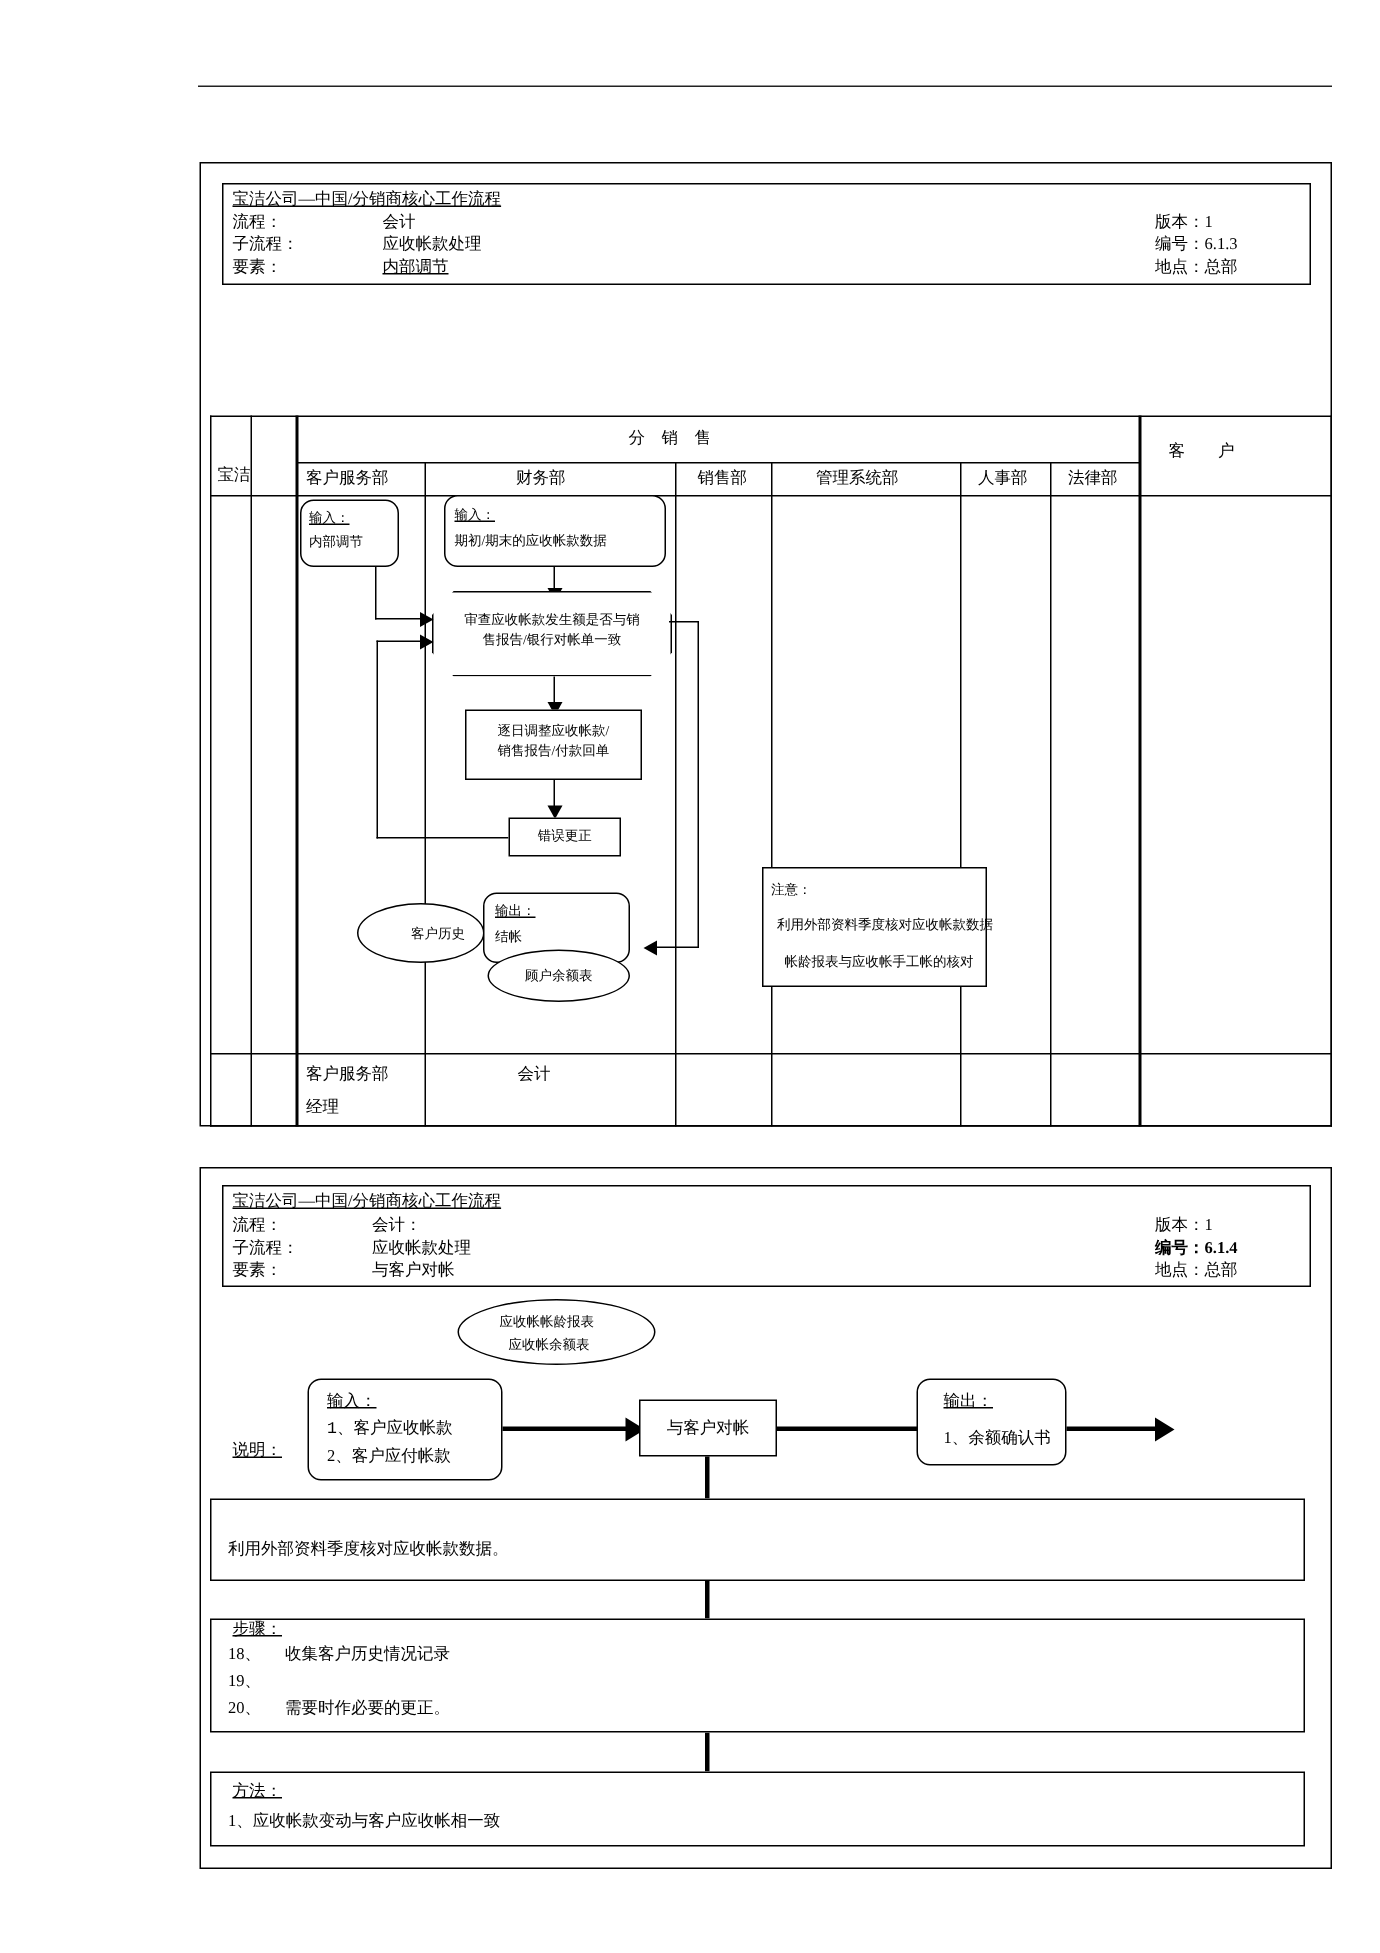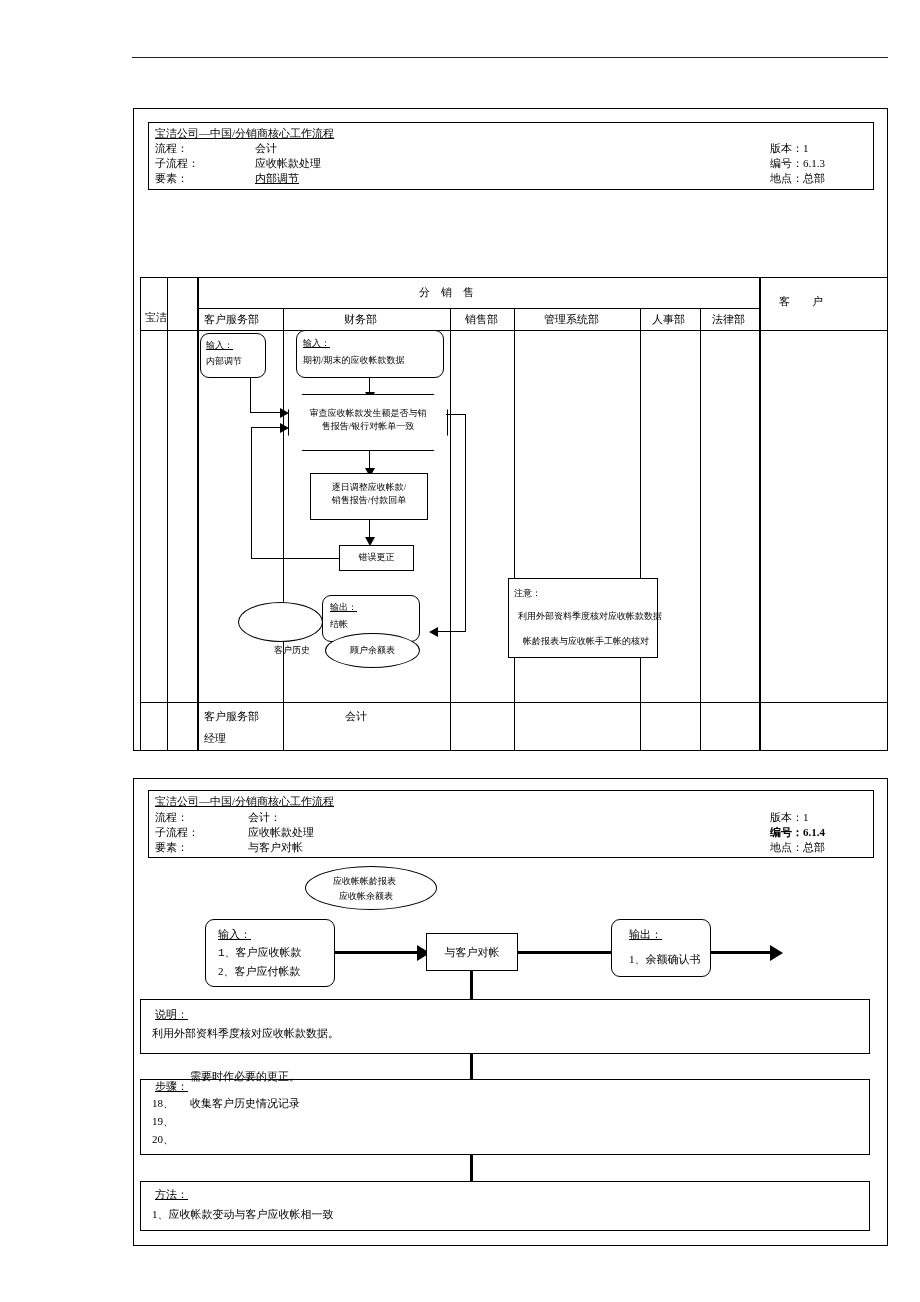--- a/index.html
+++ b/index.html
@@ -145,21 +145,21 @@
 
   <div class="rect" style="left:339px;top:545px;width:75px;height:26px;"></div>
   <div class="shp-txt f9" style="left:339px;width:75px;top:551px;">错误更正</div>
 
   <div class="ln lnh" style="left:446px;top:414px;width:20px;"></div>
   <div class="ln lnv" style="left:465px;top:414px;height:218px;"></div>
   <div class="ln lnh" style="left:437px;top:631px;width:29px;"></div>
   <div class="arw-l" style="left:429px;top:627px;"></div>
 
   <div class="ellipse" style="left:238px;top:602px;width:85px;height:40px;"></div>
-  <div class="shp-txt f9" style="left:238px;width:108px;top:644px;">客户历史</div>
+  <div class="shp-txt f9" style="left:238px;width:108px;top:616px;">客户历史</div>
 
   <div class="rrect" style="left:322px;top:595px;width:98px;height:47px;"></div>
   <div class="t f9 u" style="left:330px;top:602px;">输出：</div>
   <div class="t f9" style="left:330px;top:619px;">结帐</div>
 
   <div class="ellipse" style="left:325px;top:633px;width:95px;height:35px;"></div>
   <div class="shp-txt f9" style="left:325px;width:95px;top:644px;">顾户余额表</div>
 
   <div class="rect" style="left:508px;top:578px;width:150px;height:80px;"></div>
   <div class="t f9" style="left:514px;top:588px;">注意：</div>
@@ -205,28 +205,28 @@
   <div class="t f11" style="left:629px;top:953px;">1、余额确认书</div>
 
   <div class="ln lnh-b" style="left:711px;top:951px;width:62px;"></div>
   <div class="arw-r-b" style="left:770px;top:945px;"></div>
 
   <div class="ln lnv-b" style="left:470px;top:971px;height:28px;"></div>
   <div class="ln lnv-b" style="left:470px;top:1054px;height:25px;"></div>
   <div class="ln lnv-b" style="left:470px;top:1155px;height:26px;"></div>
 
   <div class="rect" style="left:140px;top:999px;width:730px;height:55px;"></div>
-  <div class="t f11 u" style="left:155px;top:1008px;">说明：</div>
+  <div class="t f11 u" style="left:155px;top:961px;">说明：</div>
   <div class="t f11" style="left:152px;top:1027px;">利用外部资料季度核对应收帐款数据。</div>
 
   <div class="rect" style="left:140px;top:1079px;width:730px;height:76px;"></div>
   <div class="t f11 u" style="left:155px;top:1080px;">步骤：</div>
   <div class="t f11" style="left:152px;top:1097px;">18、</div>
   <div class="t f11" style="left:190px;top:1097px;">收集客户历史情况记录</div>
   <div class="t f11" style="left:152px;top:1115px;">19、</div>
   <div class="t f11" style="left:152px;top:1133px;">20、</div>
-  <div class="t f11" style="left:190px;top:1070px;">需要时作必要的更正。</div>
+  <div class="t f11" style="left:190px;top:1133px;">需要时作必要的更正。</div>
 
   <div class="rect" style="left:140px;top:1181px;width:730px;height:50px;"></div>
   <div class="t f11 u" style="left:155px;top:1188px;">方法：</div>
   <div class="t f11" style="left:152px;top:1208px;">1、应收帐款变动与客户应收帐相一致</div>
 
 </div>
 
 </body></html>

